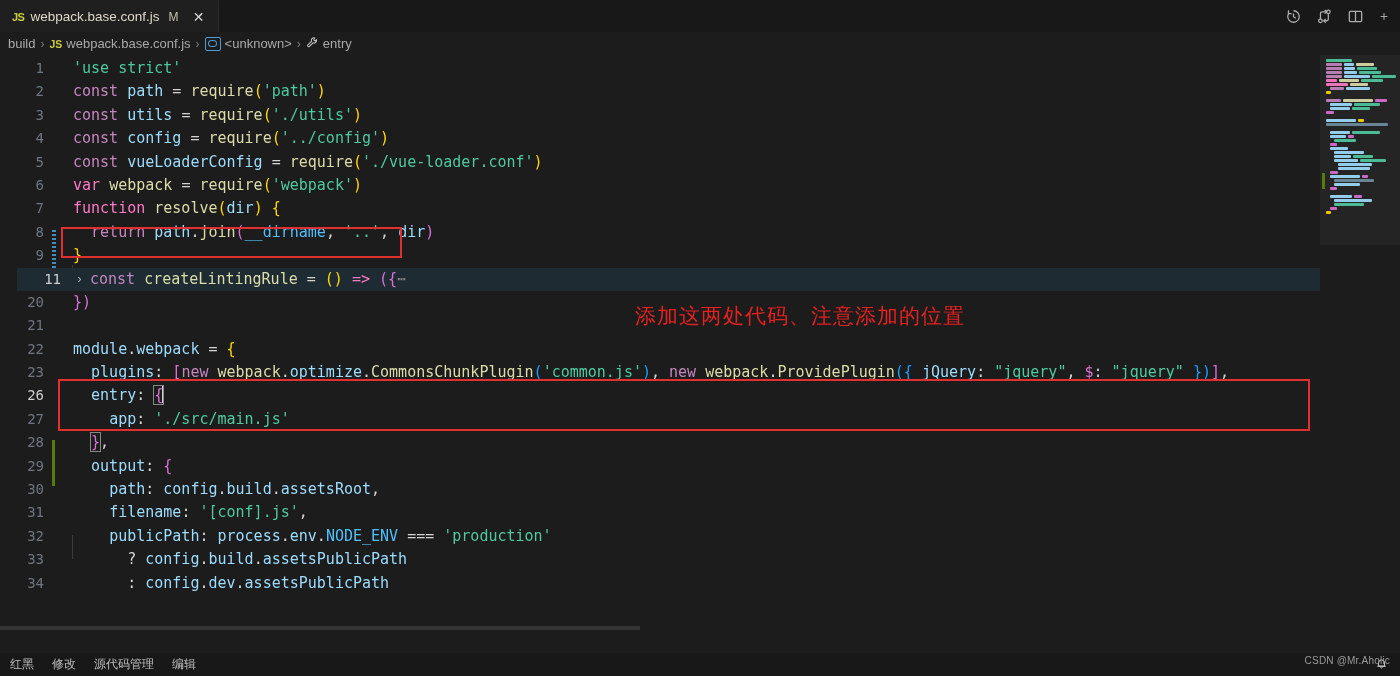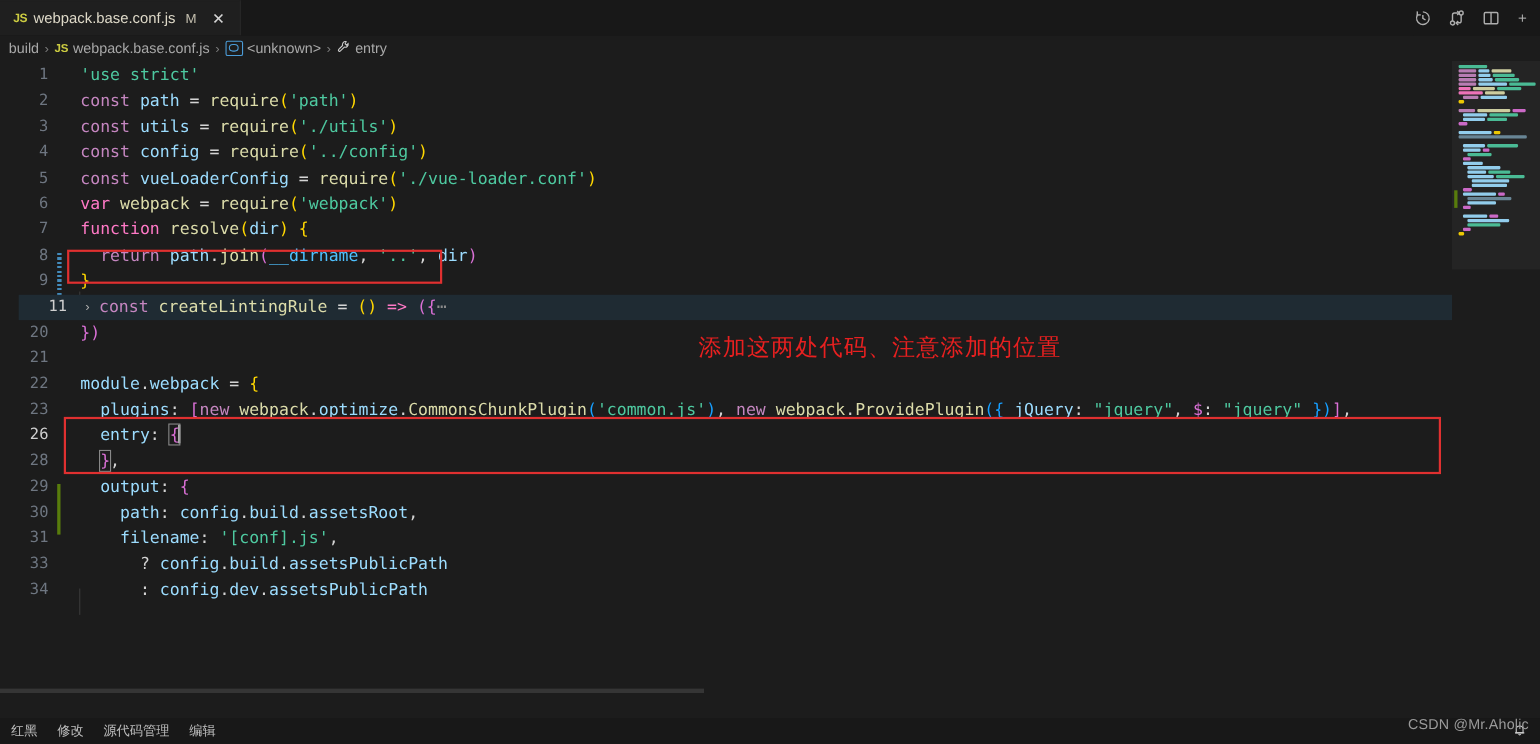--- a/index.html
+++ b/index.html
@@ -141,21 +141,21 @@
     position:absolute;left:0;right:0;bottom:0;height:23px;background:#181818;
     display:flex;align-items:center;color:#cfcfcf;font-size:12px;
     font-family:"Liberation Sans",sans-serif;overflow:hidden;
   }
   .sb-left{display:flex;align-items:center;gap:18px;padding-left:10px;}
   .sb-right{
     margin-left:auto;display:flex;align-items:center;gap:16px;padding-right:12px;
   }
   .sb-item{white-space:nowrap;opacity:.9;}
   .watermark{
-    position:absolute;right:10px;bottom:10px;color:#9a9a9a;font-size:13px;
+    position:absolute;right:10px;bottom:10px;color:#9a9a9a;font-size:10px;
     font-family:"Liberation Sans",sans-serif;letter-spacing:.2px;
   }
   
   .hscroll{
     position:absolute;left:0;right:80px;bottom:23px;height:4px;background:transparent;
   }
   .hscroll-thumb{height:4px;width:640px;background:#4a4a4a;opacity:.55;}
 </style>
 </head>
 <body>
@@ -322,20 +322,25 @@
     </div>
 
 
 
     <div class="line cur">
       <span class="ln">26</span>
       <span class="fold"></span>
       <span class="code">  <span class="prop">entry</span><span class="op">:</span> <span class="punc2 brkt-match">{</span><span class="caret"></span></span>
     </div>
 
+    <div class="line">
+      <span class="ln">27</span>
+      <span class="fold"></span>
+      <span class="code">    <span class="prop">app</span><span class="op">:</span> <span class="str">'./src/main.js'</span></span>
+    </div>
 
     <div class="line">
       <span class="ln">28</span>
       <span class="fold"></span>
       <span class="code">  <span class="punc2 brkt-match">}</span><span class="op">,</span></span>
     </div>
 
     <div class="line">
       <span class="ln">29</span>
       <span class="fold"></span>
@@ -347,20 +352,25 @@
       <span class="fold"></span>
       <span class="code">    <span class="prop">path</span><span class="op">:</span> <span class="var">config</span><span class="op">.</span><span class="prop">build</span><span class="op">.</span><span class="prop">assetsRoot</span><span class="op">,</span></span>
     </div>
 
     <div class="line">
       <span class="ln">31</span>
       <span class="fold"></span>
       <span class="code">    <span class="prop">filename</span><span class="op">:</span> <span class="str">'[conf].js'</span><span class="op">,</span></span>
     </div>
 
+    <div class="line">
+      <span class="ln">32</span>
+      <span class="fold"></span>
+      <span class="code">    <span class="prop">publicPath</span><span class="op">:</span> <span class="var">process</span><span class="op">.</span><span class="prop">env</span><span class="op">.</span><span class="const">NODE_ENV</span> <span class="op">===</span> <span class="str">'production'</span></span>
+    </div>
 
     <div class="line">
       <span class="ln">33</span>
       <span class="fold"></span>
       <span class="code">      <span class="op">?</span> <span class="var">config</span><span class="op">.</span><span class="prop">build</span><span class="op">.</span><span class="prop">assetsPublicPath</span></span>
     </div>
 
     <div class="line">
       <span class="ln">34</span>
       <span class="fold"></span>

